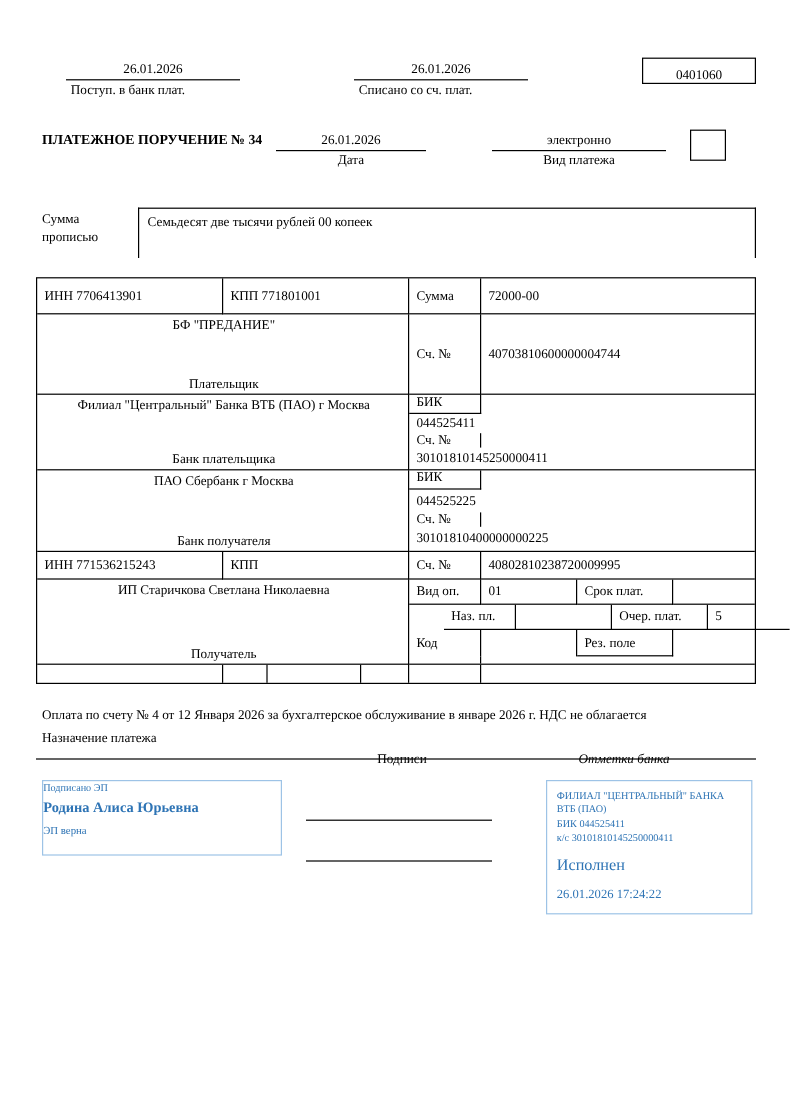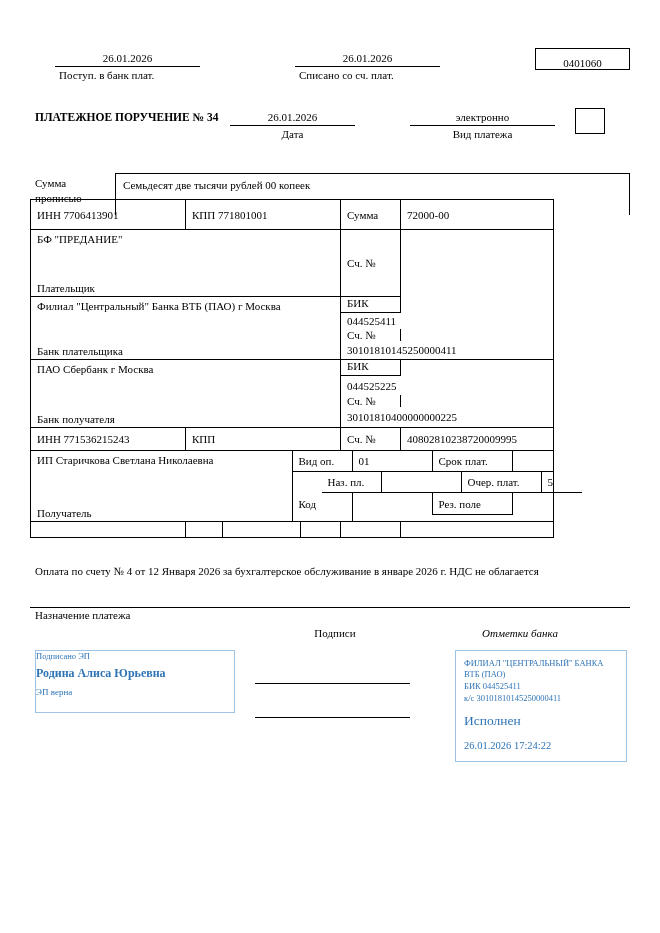--- a/index.html
+++ b/index.html
@@ -31,21 +31,21 @@
   .ul-field .val { border-bottom:1px solid #000; padding-bottom:2px; }
   .ul-field .lbl { padding-top:2px; }
   .small-box { position:absolute; width:30px; height:26px; border:1px solid #000; }
 
   
   .sum-words { display:flex; }
   .sw-label { width:85px; padding:3px 6px 0 5px; line-height:1.35; }
   .sw-value { flex:1; border:1px solid #000; border-bottom:none; padding:5px 0 0 7px; }
 
   
-  .main-table { position:absolute; left:30px; top:199px; width:524px; border:1px solid #000; }
+  .main-table { position:absolute; left:30px; top:231px; width:600px; border:1px solid #000;text-align:center; }
   .party-cell { display:flex; flex-direction:column; justify-content:space-between;
                 padding:3px 4px 2px 6px; overflow:hidden; }
   .bank-right { display:flex; flex-direction:column; }
   .bank-sub { display:flex; width:100%;flex-direction:column; }
   .bik-label { display:flex; align-items:flex-end; padding:0 0 3px 6px;
                border-right:1px solid #000; border-bottom:1px solid #000; }
   .det-right { display:flex; flex-direction:column; }
   .det-row { display:flex; width:100%; }
 
   
@@ -119,20 +119,21 @@
       <div class="cell br bb w60">Сумма</div>
       <div class="cell bb grow">72000-00</div>
     </div>
 
     <div class="trow" style="height:67px;">
       <div class="party-cell br bb w310">
         <div>БФ "ПРЕДАНИЕ"</div>
         <div>Плательщик</div>
       </div>
       <div class="cell br bb w60">Сч. №</div>
+      <div class="cell bb grow">40703810600000004744</div>
     </div>
 
     <div class="trow" style="height:63px;">
       <div class="party-cell br bb w310">
         <div>Филиал "Центральный" Банка ВТБ (ПАО) г Москва</div>
         <div>Банк плательщика</div>
       </div>
       <div class="bank-right bb grow">
         <div class="bank-sub" style="height:32px;">
           <div class="bik-label w60">БИК</div>
@@ -203,21 +204,21 @@
     <div class="trow" style="height:15px;">
       <div class="br w155"></div>
       <div class="br" style="width:37px;"></div>
       <div class="br" style="width:78px;"></div>
       <div class="br" style="width:40px;"></div>
       <div class="br w60"></div>
       <div class="grow"></div>
     </div>
   </div>
 
-  <div class="abs purpose-block" style="left:30px; top:559px; width:600px; height:49px;">
+  <div class="abs purpose-block" style="left:30px; top:584px; width:600px; height:49px;">
     <div class="purpose-text">Оплата по счету № 4 от 12 Января 2026 за бухгалтерское обслуживание в январе 2026 г. НДС не облагается</div>
   </div>
   <div class="abs" style="left:35px; top:609px;">Назначение платежа</div>
 
   <div class="abs headers-row" style="left:30px; top:627px; width:600px;">
     <div style="width:225px;"></div>
     <div class="center" style="width:160px;">Подписи</div>
     <div style="width:20px;"></div>
     <div class="center" style="width:170px;font-style:italic;">Отметки банка</div>
   </div>

